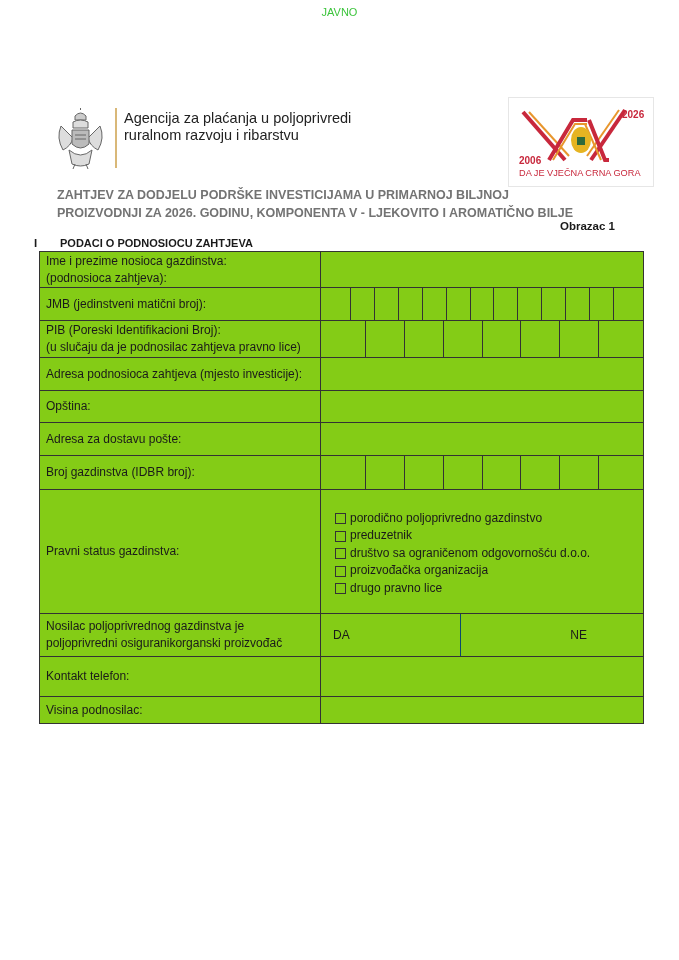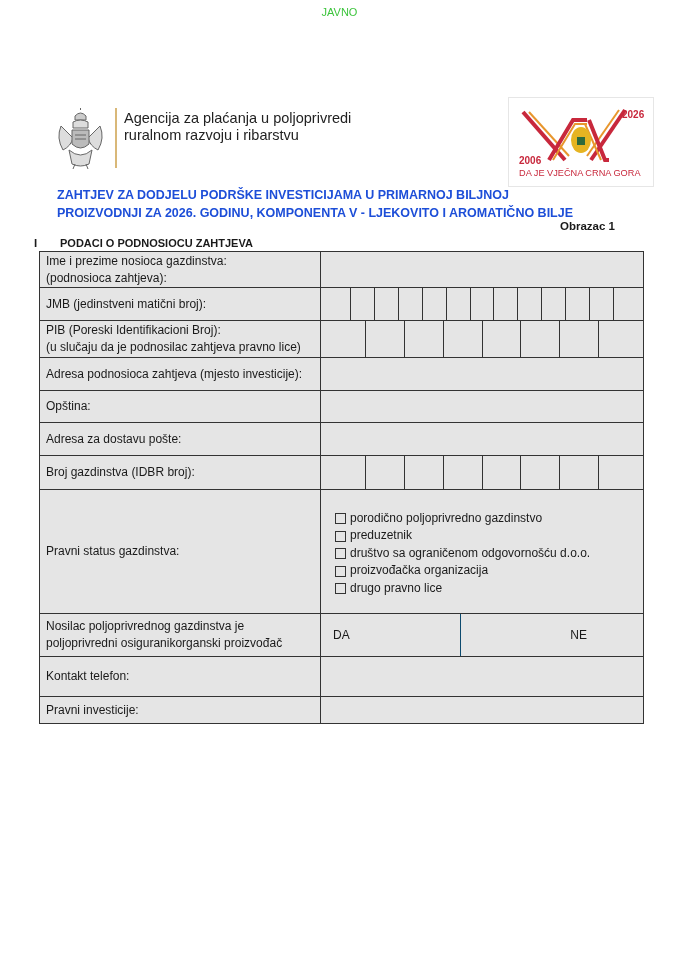--- a/index.html
+++ b/index.html
@@ -2,25 +2,25 @@
 <html><head>
 <meta charset="utf-8">
 <style>
   html,body{margin:0;padding:0;background:#fff;}
   body{width:679px;height:960px;position:relative;font-family:"Liberation Sans",sans-serif;color:#1a1a1a;overflow:hidden;}
   .classification{position:absolute;top:6px;left:0;width:679px;text-align:center;font-size:11px;color:#3cc43c;}
   .logo-left{position:absolute;left:53px;top:108px;width:55px;height:62px;}
   .logo-sep{position:absolute;left:115px;top:108px;width:2px;height:60px;background:#d9b878;}
   .org-text{position:absolute;left:124px;top:110px;font-size:14.5px;line-height:17px;color:#222;}
   .logo-right{position:absolute;left:508px;top:97px;width:144px;height:88px;border:1px solid #e6e6e6;background:#fff;}
-  .title{position:absolute;left:57px;top:186px;font-size:12.5px;font-weight:bold;line-height:18px;color:#1d4ed8;}
+  .title{position:absolute;left:57px;top:186px;font-size:12.5px;font-weight:bold;line-height:18px;color:#737373;}
   .obrazac{position:absolute;left:560px;top:220px;font-size:11.5px;font-weight:bold;}
   .section-num{position:absolute;left:34px;top:237px;font-size:11.5px;font-weight:bold;}
   .section-title{position:absolute;left:60px;top:237px;font-size:11px;font-weight:bold;}
-  table.form{position:absolute;left:39px;top:251px;width:605px;border-collapse:collapse;table-layout:fixed;background:#e5e5e5;}
+  table.form{position:absolute;left:39px;top:251px;width:605px;border-collapse:collapse;table-layout:fixed;background:#84cc16;}
   table.form td{border:1px solid #333;padding:0 6px;font-size:12px;line-height:17px;vertical-align:middle;}
   td.label{width:268px;}
   td.val{padding:0;}
   .cells{display:flex;height:100%;width:100%;}
   .cells span{flex:1;border-right:1px solid #333;height:100%;}
   .cells span:last-child{border-right:none;}
   .opts{padding:16px 0 12px 8px;font-size:12px;line-height:17.5px;}
   .opt{display:flex;align-items:center;}
   .box{display:inline-block;width:9px;height:9px;border:1px solid #333;margin-right:4px;background:#fff0;}
   .dane{display:flex;height:100%;}
@@ -191,17 +191,17 @@
         <div>DA</div>
         <div>NE</div>
       </div>
     </td>
   </tr>
   <tr style="height:40px">
     <td class="label">Kontakt telefon:</td>
     <td class="val"></td>
   </tr>
   <tr style="height:27px">
-    <td class="label">Pravni investicije:</td>
+    <td class="label">Visina podnosilac:</td>
     <td class="val"></td>
   </tr>
 </tbody>
   </table>
 
 </body></html>

